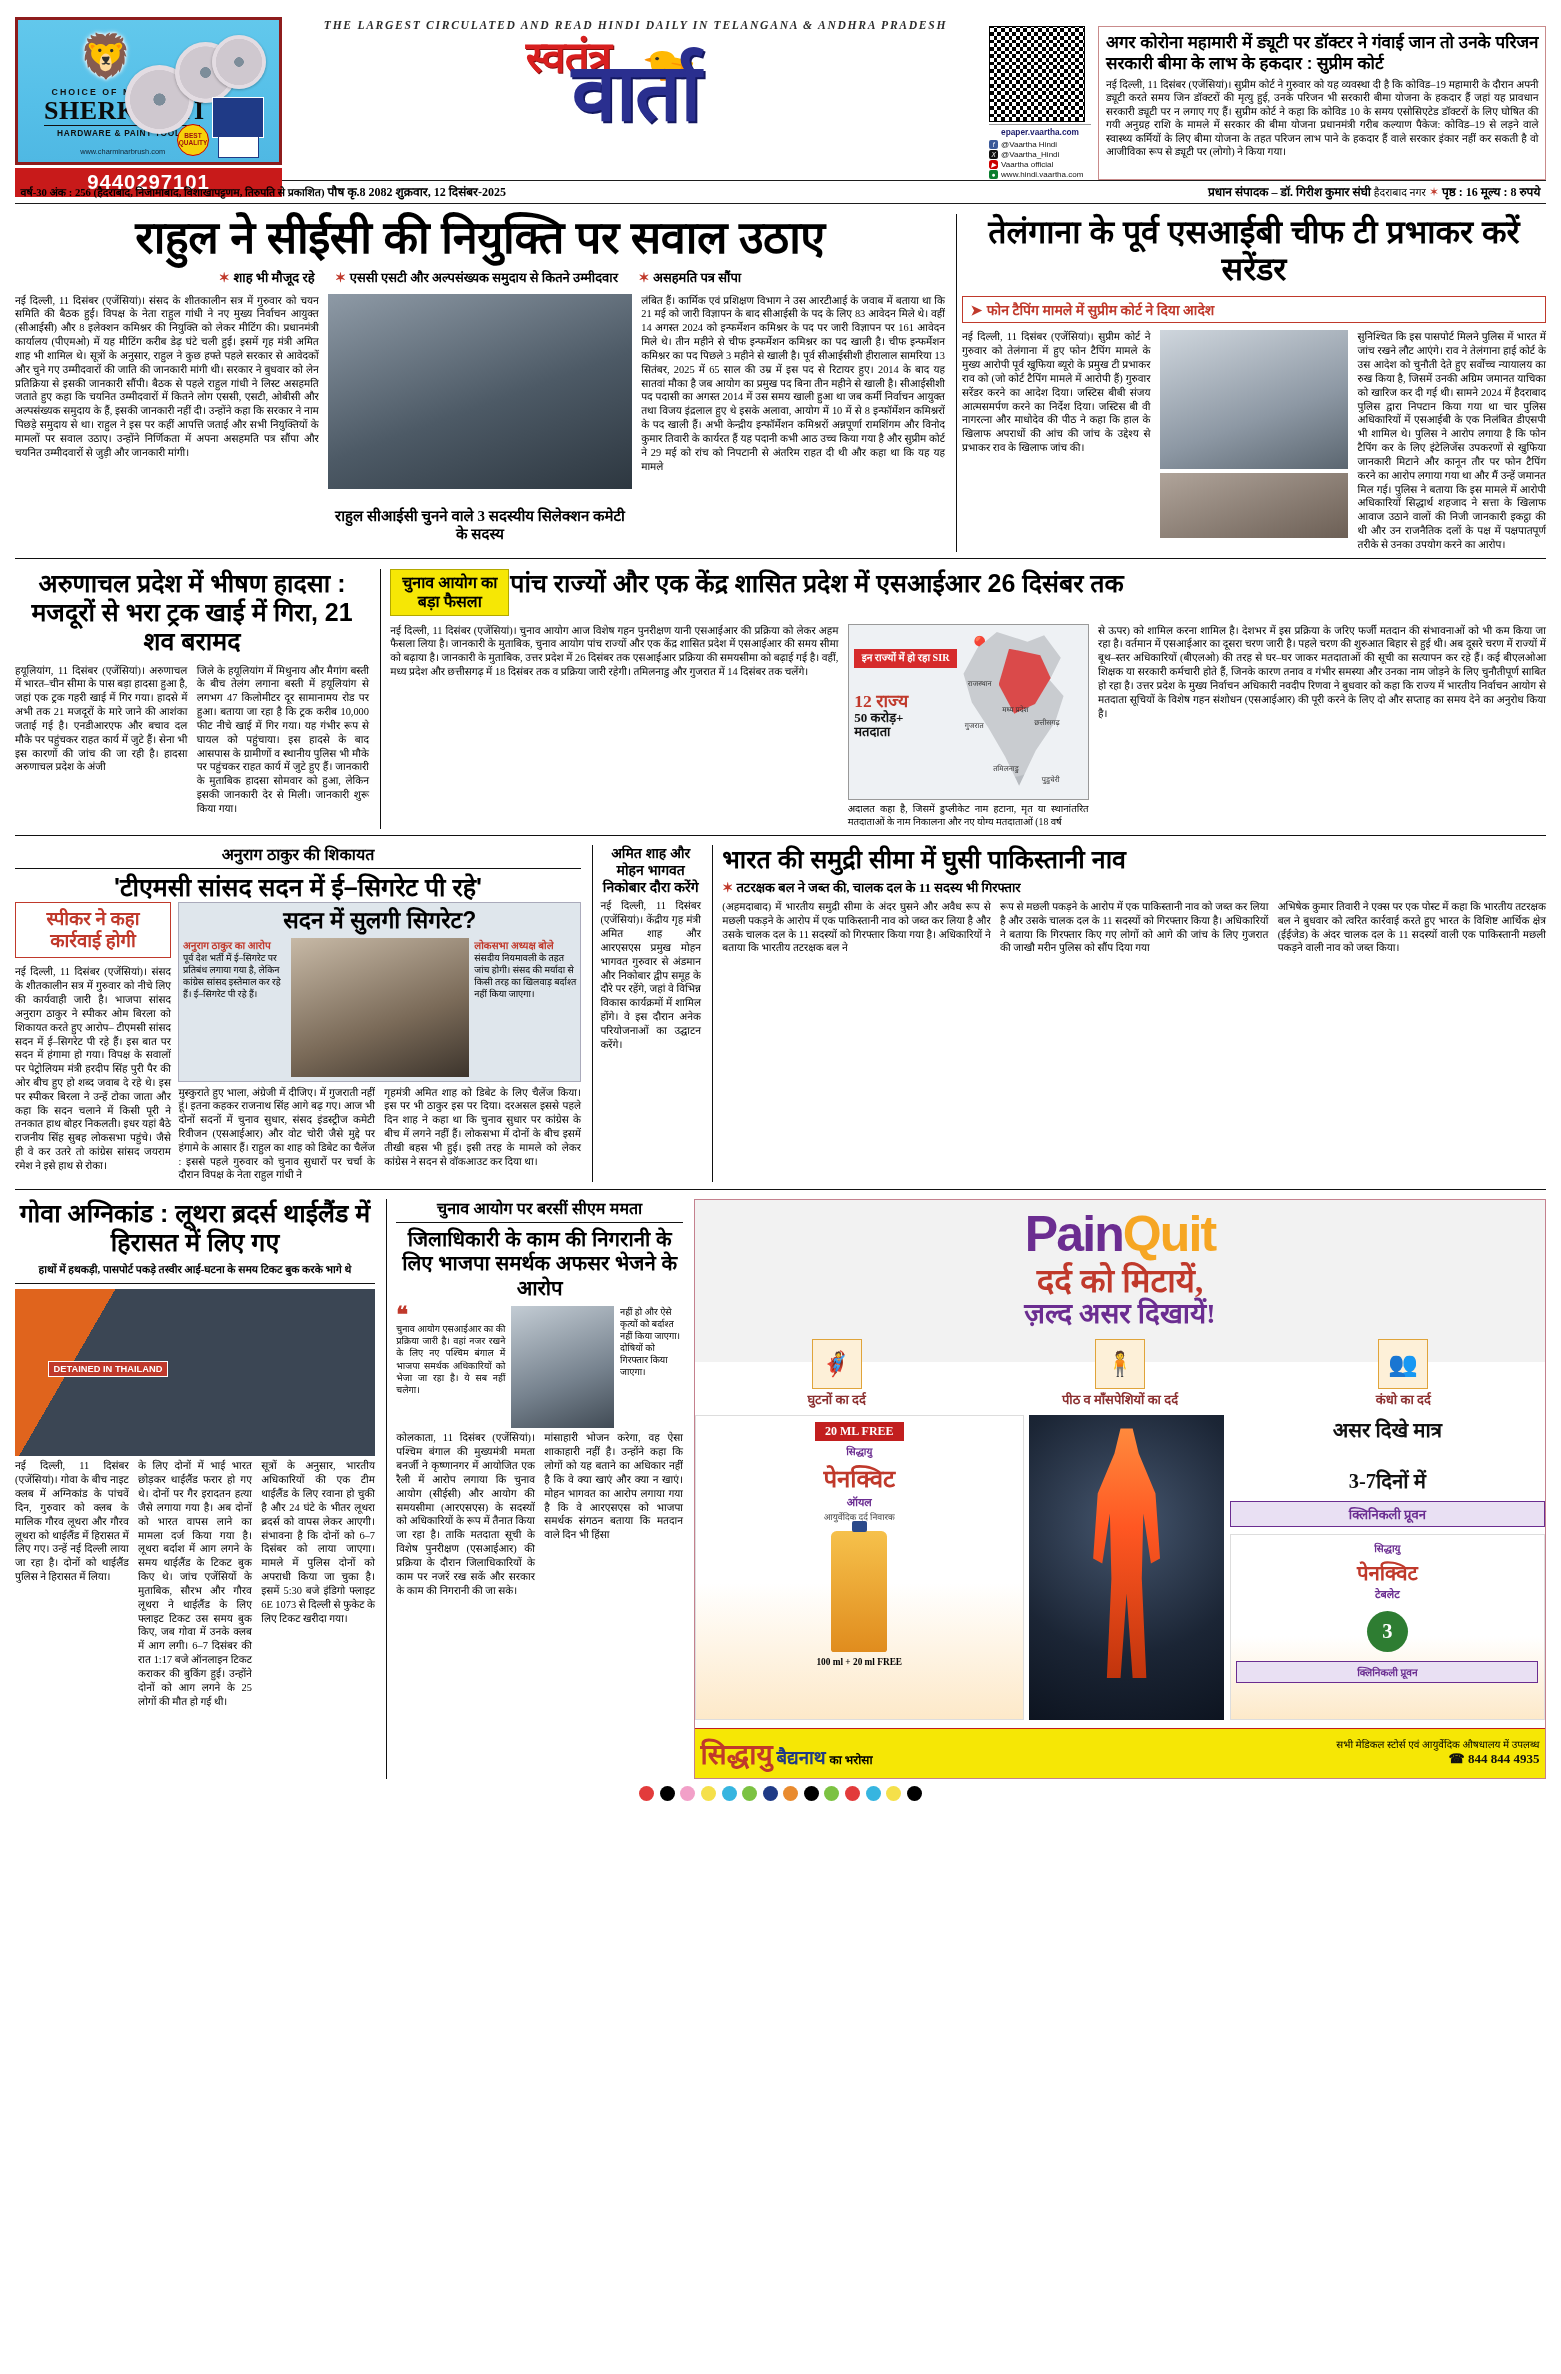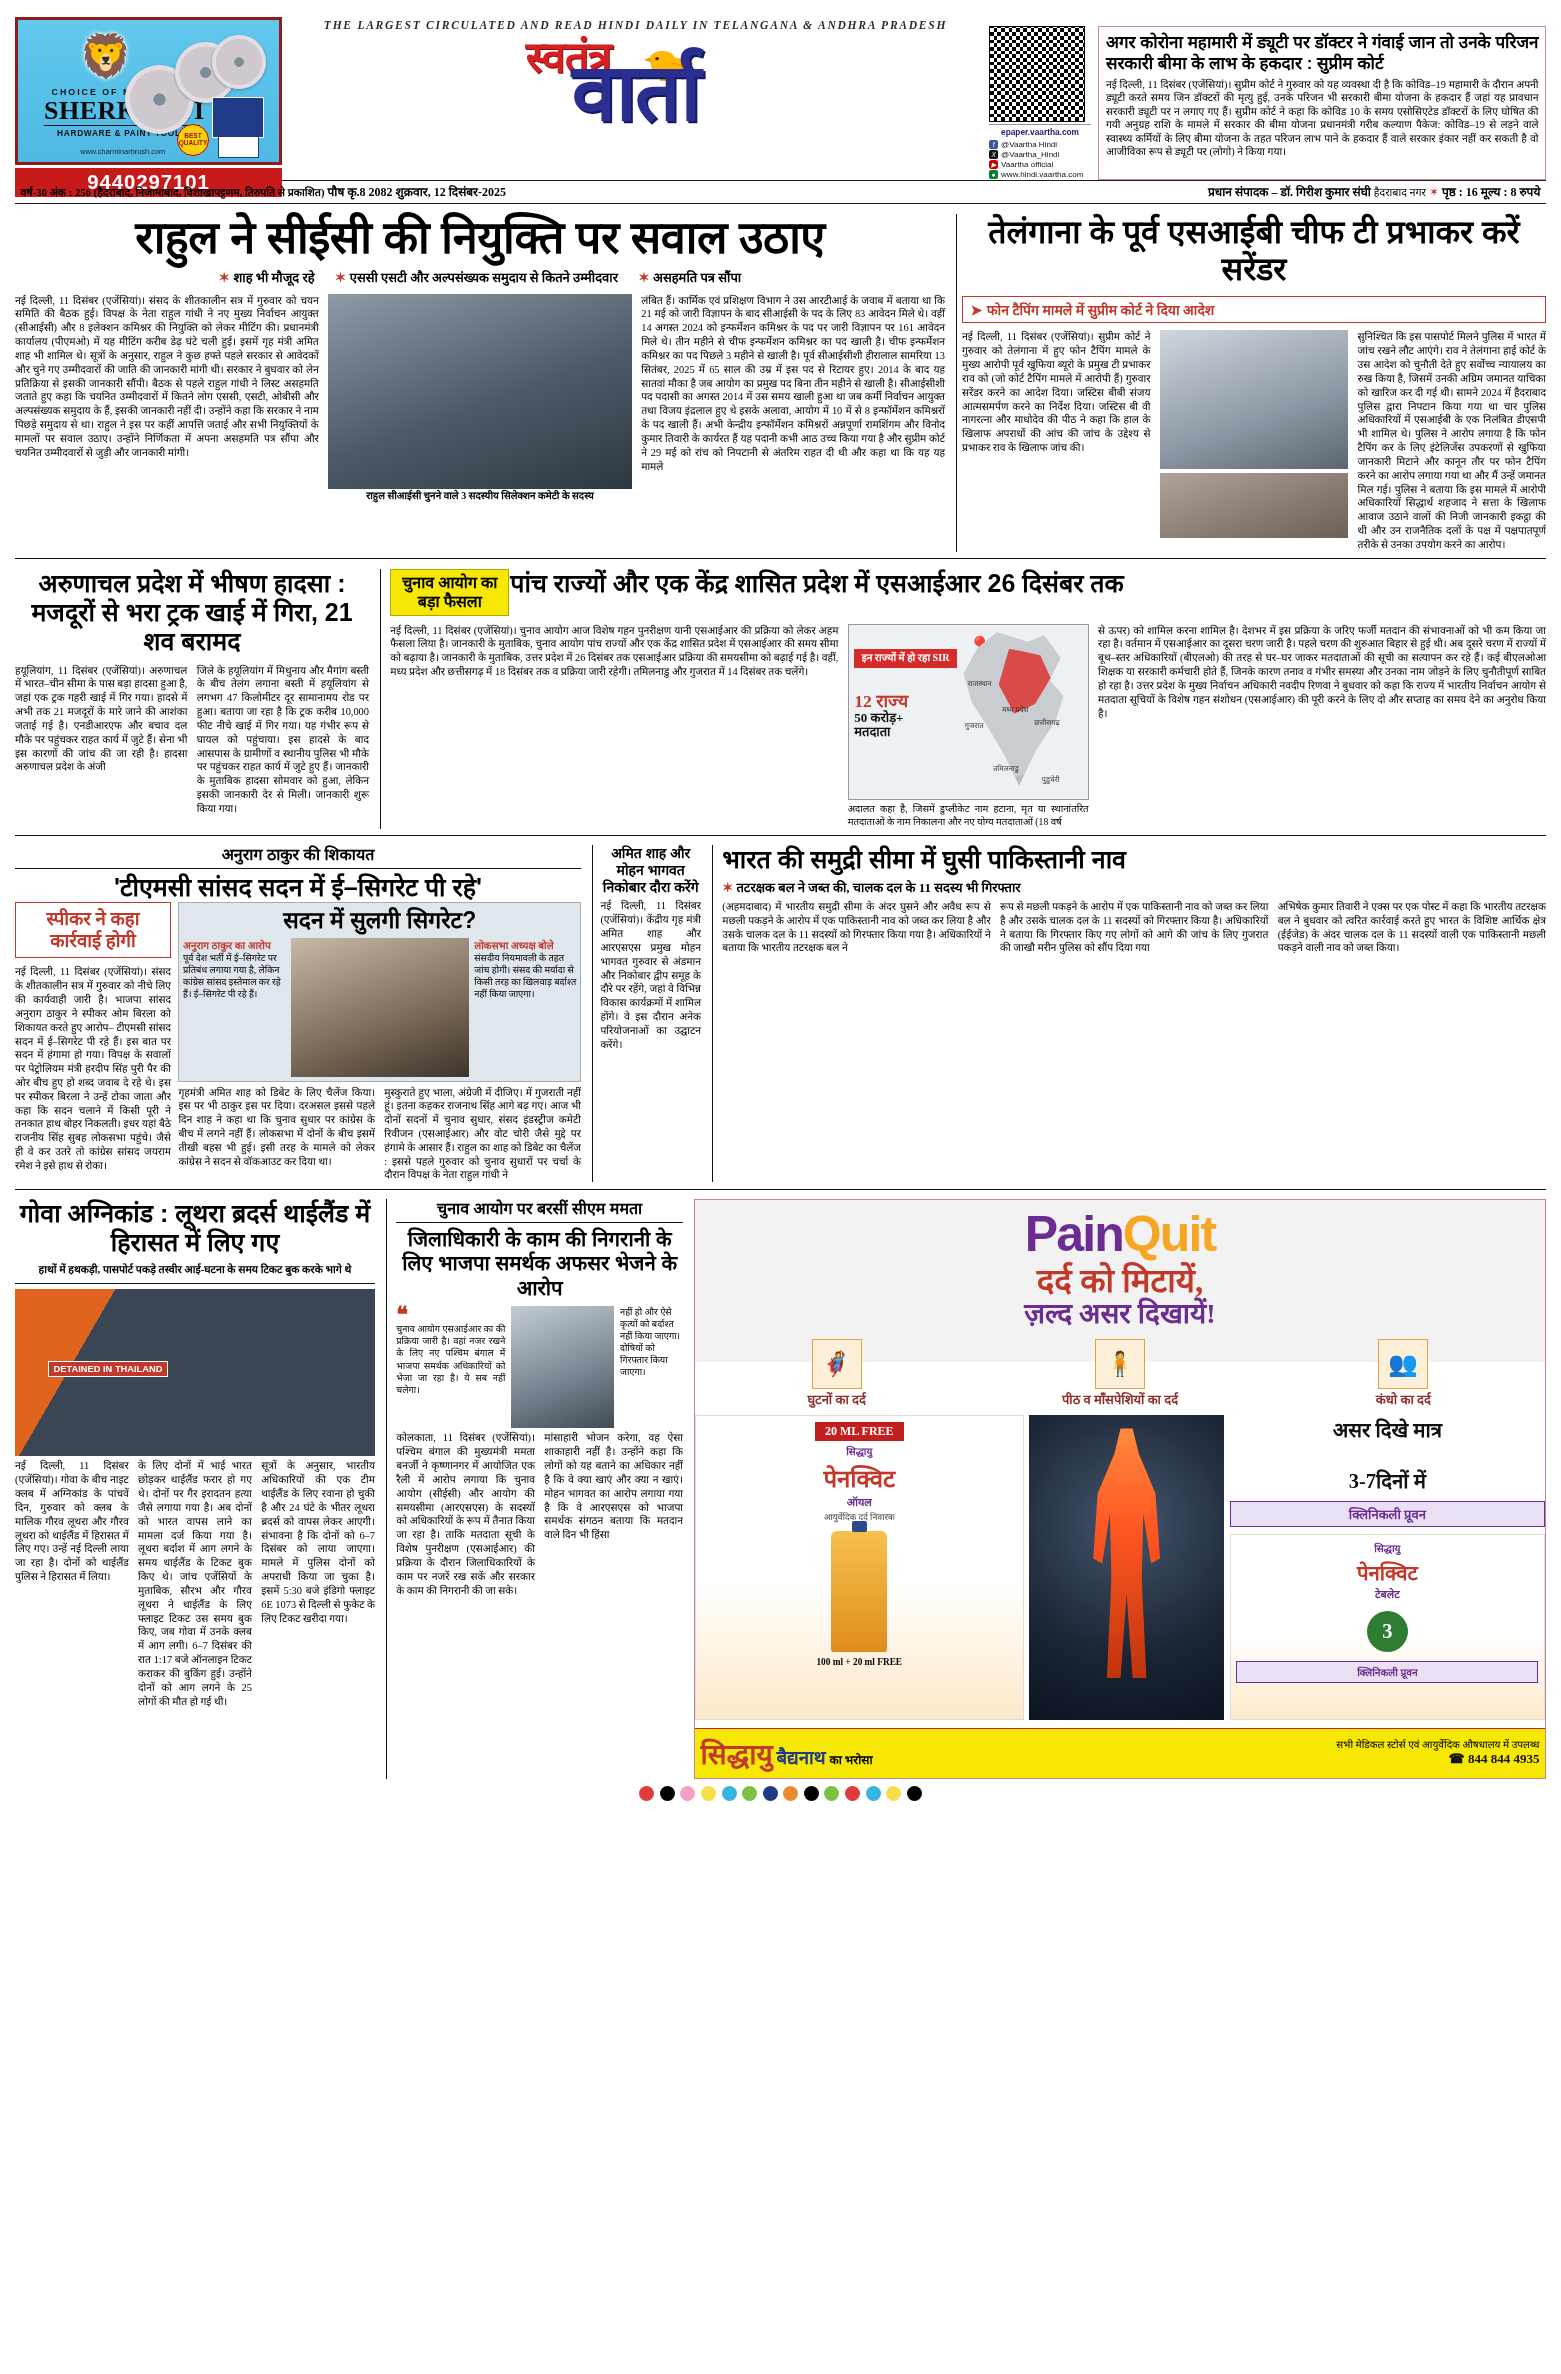--- a/index.html
+++ b/index.html
@@ -147,21 +147,21 @@
     font-size: 14px; padding: 2.8px 7.4px; display: inline-block; width: 100%;
   }
   .ribbon .arrow { color: #c0392b; margin-right: 4.6px; }
 
   
   .cols { display: flex; gap: 9.3px; }
   .col { flex: 1 1 0; font-size: 10.4px; line-height: 1.33; text-align: justify; }
   .rule { border-top: 1.4px solid #111; margin: 6.5px 0; }
 
   .photo { background: linear-gradient(160deg,#8e9aa6,#4d5a66 55%,#2d3740); position: relative; overflow: hidden; }
-  .photo-caption { font-size: 10px; font-weight: 700; line-height: 1.25; text-align: center; margin-top: 1px; }
+  .photo-caption { font-size: 15px; font-weight: 700; line-height: 1.25; text-align: center; margin-top: 18px; }
 
   
   .h2 { font-family: "Liberation Sans", sans-serif; font-weight: 700; font-size: 25px; line-height: 1.17; text-align: center; }
   .h2s { font-family: "Liberation Sans", sans-serif; font-weight: 700; font-size: 20.4px; line-height: 1.2; text-align: center; }
   .h3 { font-family: "Liberation Sans", sans-serif; font-weight: 700; font-size: 16px; line-height: 1.2; text-align: center; }
   .kicker-y { background: #f6e705; border: 0.9px solid #b3a800; font-weight: 700; font-size: 16px; text-align: center; padding: 3.7px 5.6px; line-height: 1.2; }
   .kicker-r { background: #fff; border: 1.9px solid #c0392b; color: #c0392b; font-weight: 700; font-size: 18.6px; text-align: center; padding: 4.6px 5.6px; line-height: 1.2; }
   .underline-head { border-bottom: 1.4px solid #111; padding-bottom: 3.7px; }
 
   
@@ -427,23 +427,23 @@
                 <div style="font-size:9.3px;line-height:1.3">पूर्व देश भर्ती में ई–सिगरेट पर प्रतिबंध लगाया गया है, लेकिन कांग्रेस सांसद इस्तेमाल कर रहे हैं। ई–सिगरेट पी रहे हैं।</div>
               </div>
               <div class="photo" style="flex:1 1 auto;height:139px;background:linear-gradient(160deg,#c7b9a6,#7a6a58 60%,#3c342c)"></div>
               <div style="flex:0 0 102px">
                 <div style="font-weight:700;font-size:10.2px;color:#c0392b">लोकसभा अध्यक्ष बोले</div>
                 <div style="font-size:9.3px;line-height:1.3">संसदीय नियमावली के तहत जांच होगी। संसद की मर्यादा से किसी तरह का खिलवाड़ बर्दाश्त नहीं किया जाएगा।</div>
               </div>
             </div>
           </div>
           <div class="cols mt4">
-            <div class="col">गृहमंत्री अमित शाह को डिबेट के लिए चैलेंज किया। इस पर भी ठाकुर इस पर दिया। दरअसल इससे पहले दिन शाह ने कहा था कि चुनाव सुधार पर कांग्रेस के बीच में लगने नहीं हैं। लोकसभा में दोनों के बीच इसमें तीखी बहस भी हुई। इसी तरह के मामले को लेकर कांग्रेस ने सदन से वॉकआउट कर दिया था।</div>
             <div class="col">मुस्कुराते हुए भाला, अंग्रेजी में दीजिए। में गुजराती नहीं हूं। इतना कहकर राजनाथ सिंह आगे बढ़ गए। आज भी दोनों सदनों में चुनाव सुधार, संसद इंडस्ट्रीज कमेटी रिवीजन (एसआईआर) और वोट चोरी जैसे मुद्दे पर हंगामे के आसार हैं।
 राहुल का शाह को डिबेट का चैलेंज : इससे पहले गुरुवार को चुनाव सुधारों पर चर्चा के दौरान विपक्ष के नेता राहुल गांधी ने</div>
+            <div class="col">गृहमंत्री अमित शाह को डिबेट के लिए चैलेंज किया। इस पर भी ठाकुर इस पर दिया। दरअसल इससे पहले दिन शाह ने कहा था कि चुनाव सुधार पर कांग्रेस के बीच में लगने नहीं हैं। लोकसभा में दोनों के बीच इसमें तीखी बहस भी हुई। इसी तरह के मामले को लेकर कांग्रेस ने सदन से वॉकआउट कर दिया था।</div>
           </div>
         </div>
       </div>
     </div>
 
     <div style="flex:0 0 109px;border-left:0.9px solid #111;padding-left:7.4px">
       <div class="h3" style="font-size:14px">अमित शाह और मोहन भागवत निकोबार दौरा करेंगे</div>
       <div class="col mt4">नई दिल्ली, 11 दिसंबर (एजेंसियां)। केंद्रीय गृह मंत्री अमित शाह और आरएसएस प्रमुख मोहन भागवत गुरुवार से अंडमान और निकोबार द्वीप समूह के दौरे पर रहेंगे, जहां वे विभिन्न विकास कार्यक्रमों में शामिल होंगे। वे इस दौरान अनेक परियोजनाओं का उद्घाटन करेंगे।</div>
     </div>
 

